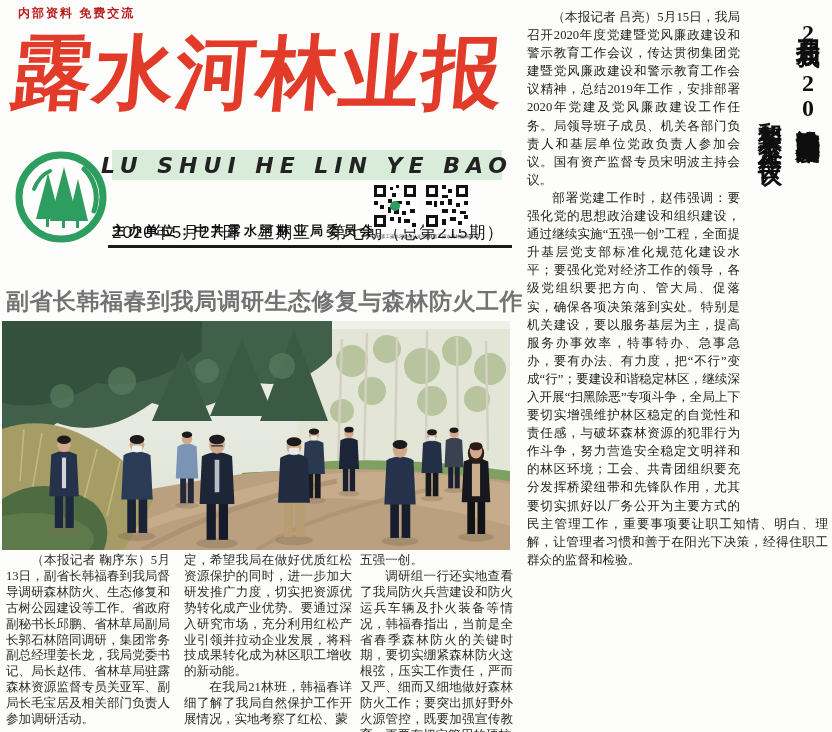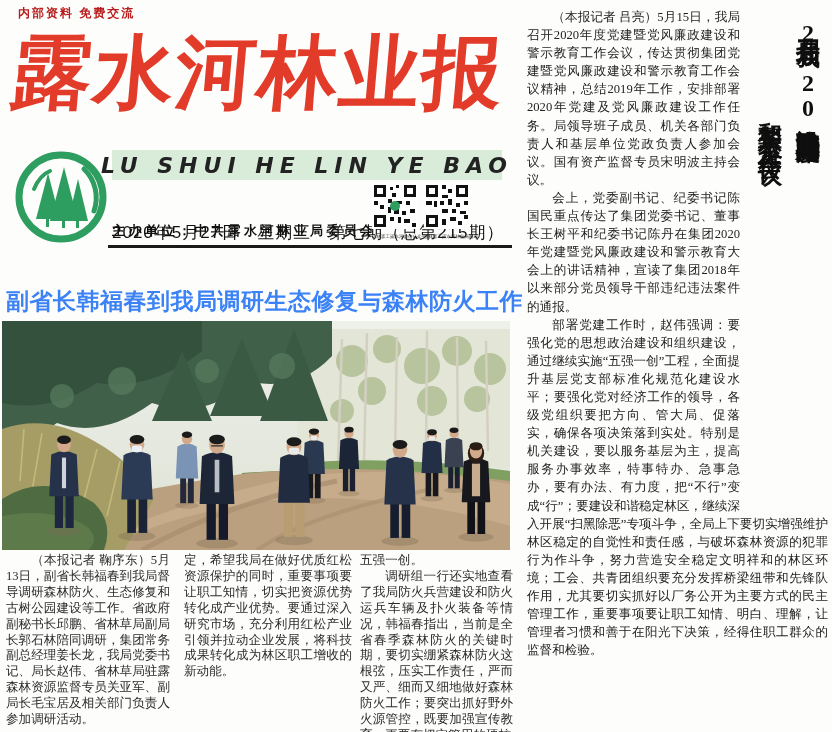--- a/index.html
+++ b/index.html
@@ -25,21 +25,21 @@
     font-weight:bold;font-size:13px;letter-spacing:3.5px;color:#111;white-space:nowrap;margin-top:28px;}
   .date-line{left:112px;top:221px;font-family:"Liberation Sans","DejaVu Sans",sans-serif;
     font-size:17px;letter-spacing:1px;color:#111;white-space:nowrap;}
   .qr-wrap{left:372px;top:183px;width:140px;display:flex;gap:6px;}
   .qr-box{width:46px;text-align:center;}
   .qr-caption{font-family:"Liberation Sans",sans-serif;font-size:5px;line-height:6px;
     color:#333;white-space:nowrap;transform:scale(.9);transform-origin:left top;}
   .mast-rule{left:108px;top:245px;width:404px;height:2.5px;background:#1a1a1a;}
   
   .lead-headline{left:6px;top:286px;width:506px;font-family:"Liberation Sans","DejaVu Sans",sans-serif;
-    font-weight:bold;font-size:23px;letter-spacing:0.5px;color:#3b82f6;white-space:nowrap;}
+    font-weight:bold;font-size:23px;letter-spacing:0.5px;color:#737373;white-space:nowrap;}
   .photo{left:2px;top:321px;width:508px;height:229px;overflow:hidden;}
   .col{top:553px;height:179px;overflow:hidden;font-size:12.6px;line-height:15.9px;
     text-align:justify;color:#2b2b2b;}
   .col p{margin:0;}
   .col p.ind{text-indent:2em;}
   .col1{left:6px;width:164px;}
   .col2{left:184px;width:168px;}
   .col3{left:360px;width:153px;}
   
   .right-article{left:527px;top:8px;width:301px;height:724px;overflow:hidden;
@@ -313,29 +313,29 @@
           <ellipse cx="0" cy="-87" rx="6.3" ry="4" fill="#2a1d15"></ellipse>
       </g>
     </g>
   </svg>
 </div>
 
 <div class="abs col col1">
   <p class="ind">（本报记者 鞠序东）5月13日，副省长韩福春到我局督导调研森林防火、生态修复和古树公园建设等工作。省政府副秘书长邱鹏、省林草局副局长郭石林陪同调研，集团常务副总经理姜长龙，我局党委书记、局长赵伟、省林草局驻露森林资源监督专员关亚军、副局长毛宝居及相关部门负责人参加调研活动。</p>
 </div>
 <div class="abs col col2">
-  <p>定，希望我局在做好优质红松资源保护的同时，重要事项要让职工知情，切实把资源优势转化成产业优势。要通过深入研究市场，充分利用红松产业引领并拉动企业发展，将科技成果转化成为林区职工增收的新动能。</p>
+  <p>定，希望我局在做好优质红松资源保护的同时，进一步加大研发推广力度，切实把资源优势转化成产业优势。要通过深入研究市场，充分利用红松产业引领并拉动企业发展，将科技成果转化成为林区职工增收的新动能。</p>
+  <p class="ind">在我局21林班，韩福春详细了解了我局自然保护工作开展情况，实地考察了红松、蒙</p>
 </div>
 <div class="abs col col3">
   <p>五强一创。</p>
   <p class="ind">调研组一行还实地查看了我局防火兵营建设和防火运兵车辆及扑火装备等情况，韩福春指出，当前是全省春季森林防火的关键时期，要切实绷紧森林防火这根弦，压实工作责任，严而又严、细而又细地做好森林防火工作；要突出抓好野外火源管控，既要加强宣传教育，更要有切实管用的硬核</p>
 </div>
 
 <div class="abs right-article">
   <div class="vh-float">
     <div class="vh-line vh-l2">和警示教育工作会议</div>
     <div class="vh-line vh-l1">我局召开2020年度党建暨党风廉政建设</div>
   </div>
   <p>（本报记者 吕亮）5月15日，我局召开2020年度党建暨党风廉政建设和警示教育工作会议，传达贯彻集团党建暨党风廉政建设和警示教育工作会议精神，总结2019年工作，安排部署2020年党建及党风廉政建设工作任务。局领导班子成员、机关各部门负责人和基层单位党政负责人参加会议。国有资产监督专员宋明波主持会议。</p>
-  <p>会上，党委副书记、纪委书记陈国民重点传达了集团党委书记、董事长王树平和纪委书记陈丹在集团2020年党建暨党风廉政建设和警示教育大会上的讲话精神，宣读了集团2018年以来部分党员领导干部违纪违法案件的通报。</p>
   <p>部署党建工作时，赵伟强调：要强化党的思想政治建设和组织建设，通过继续实施“五强一创”工程，全面提升基层党支部标准化规范化建设水平；要强化党对经济工作的领导，各级党组织要把方向、管大局、促落实，确保各项决策落到实处。特别是机关建设，要以服务基层为主，提高服务办事效率，特事特办、急事急办，要有办法、有力度，把“不行”变成“行”；要建设和谐稳定林区，继续深入开展“扫黑除恶”专项斗争，全局上下要切实增强维护林区稳定的自觉性和责任感，与破坏森林资源的犯罪行为作斗争，努力营造安全稳定文明祥和的林区环境；工会、共青团组织要充分发挥桥梁纽带和先锋队作用，尤其要切实抓好以厂务公开为主要方式的民主管理工作，重要事项要让职工知情、明白、理解，让管理者习惯和善于在阳光下决策，经得住职工群众的监督和检验。</p>
 
 </div>
 
 </body></html>

